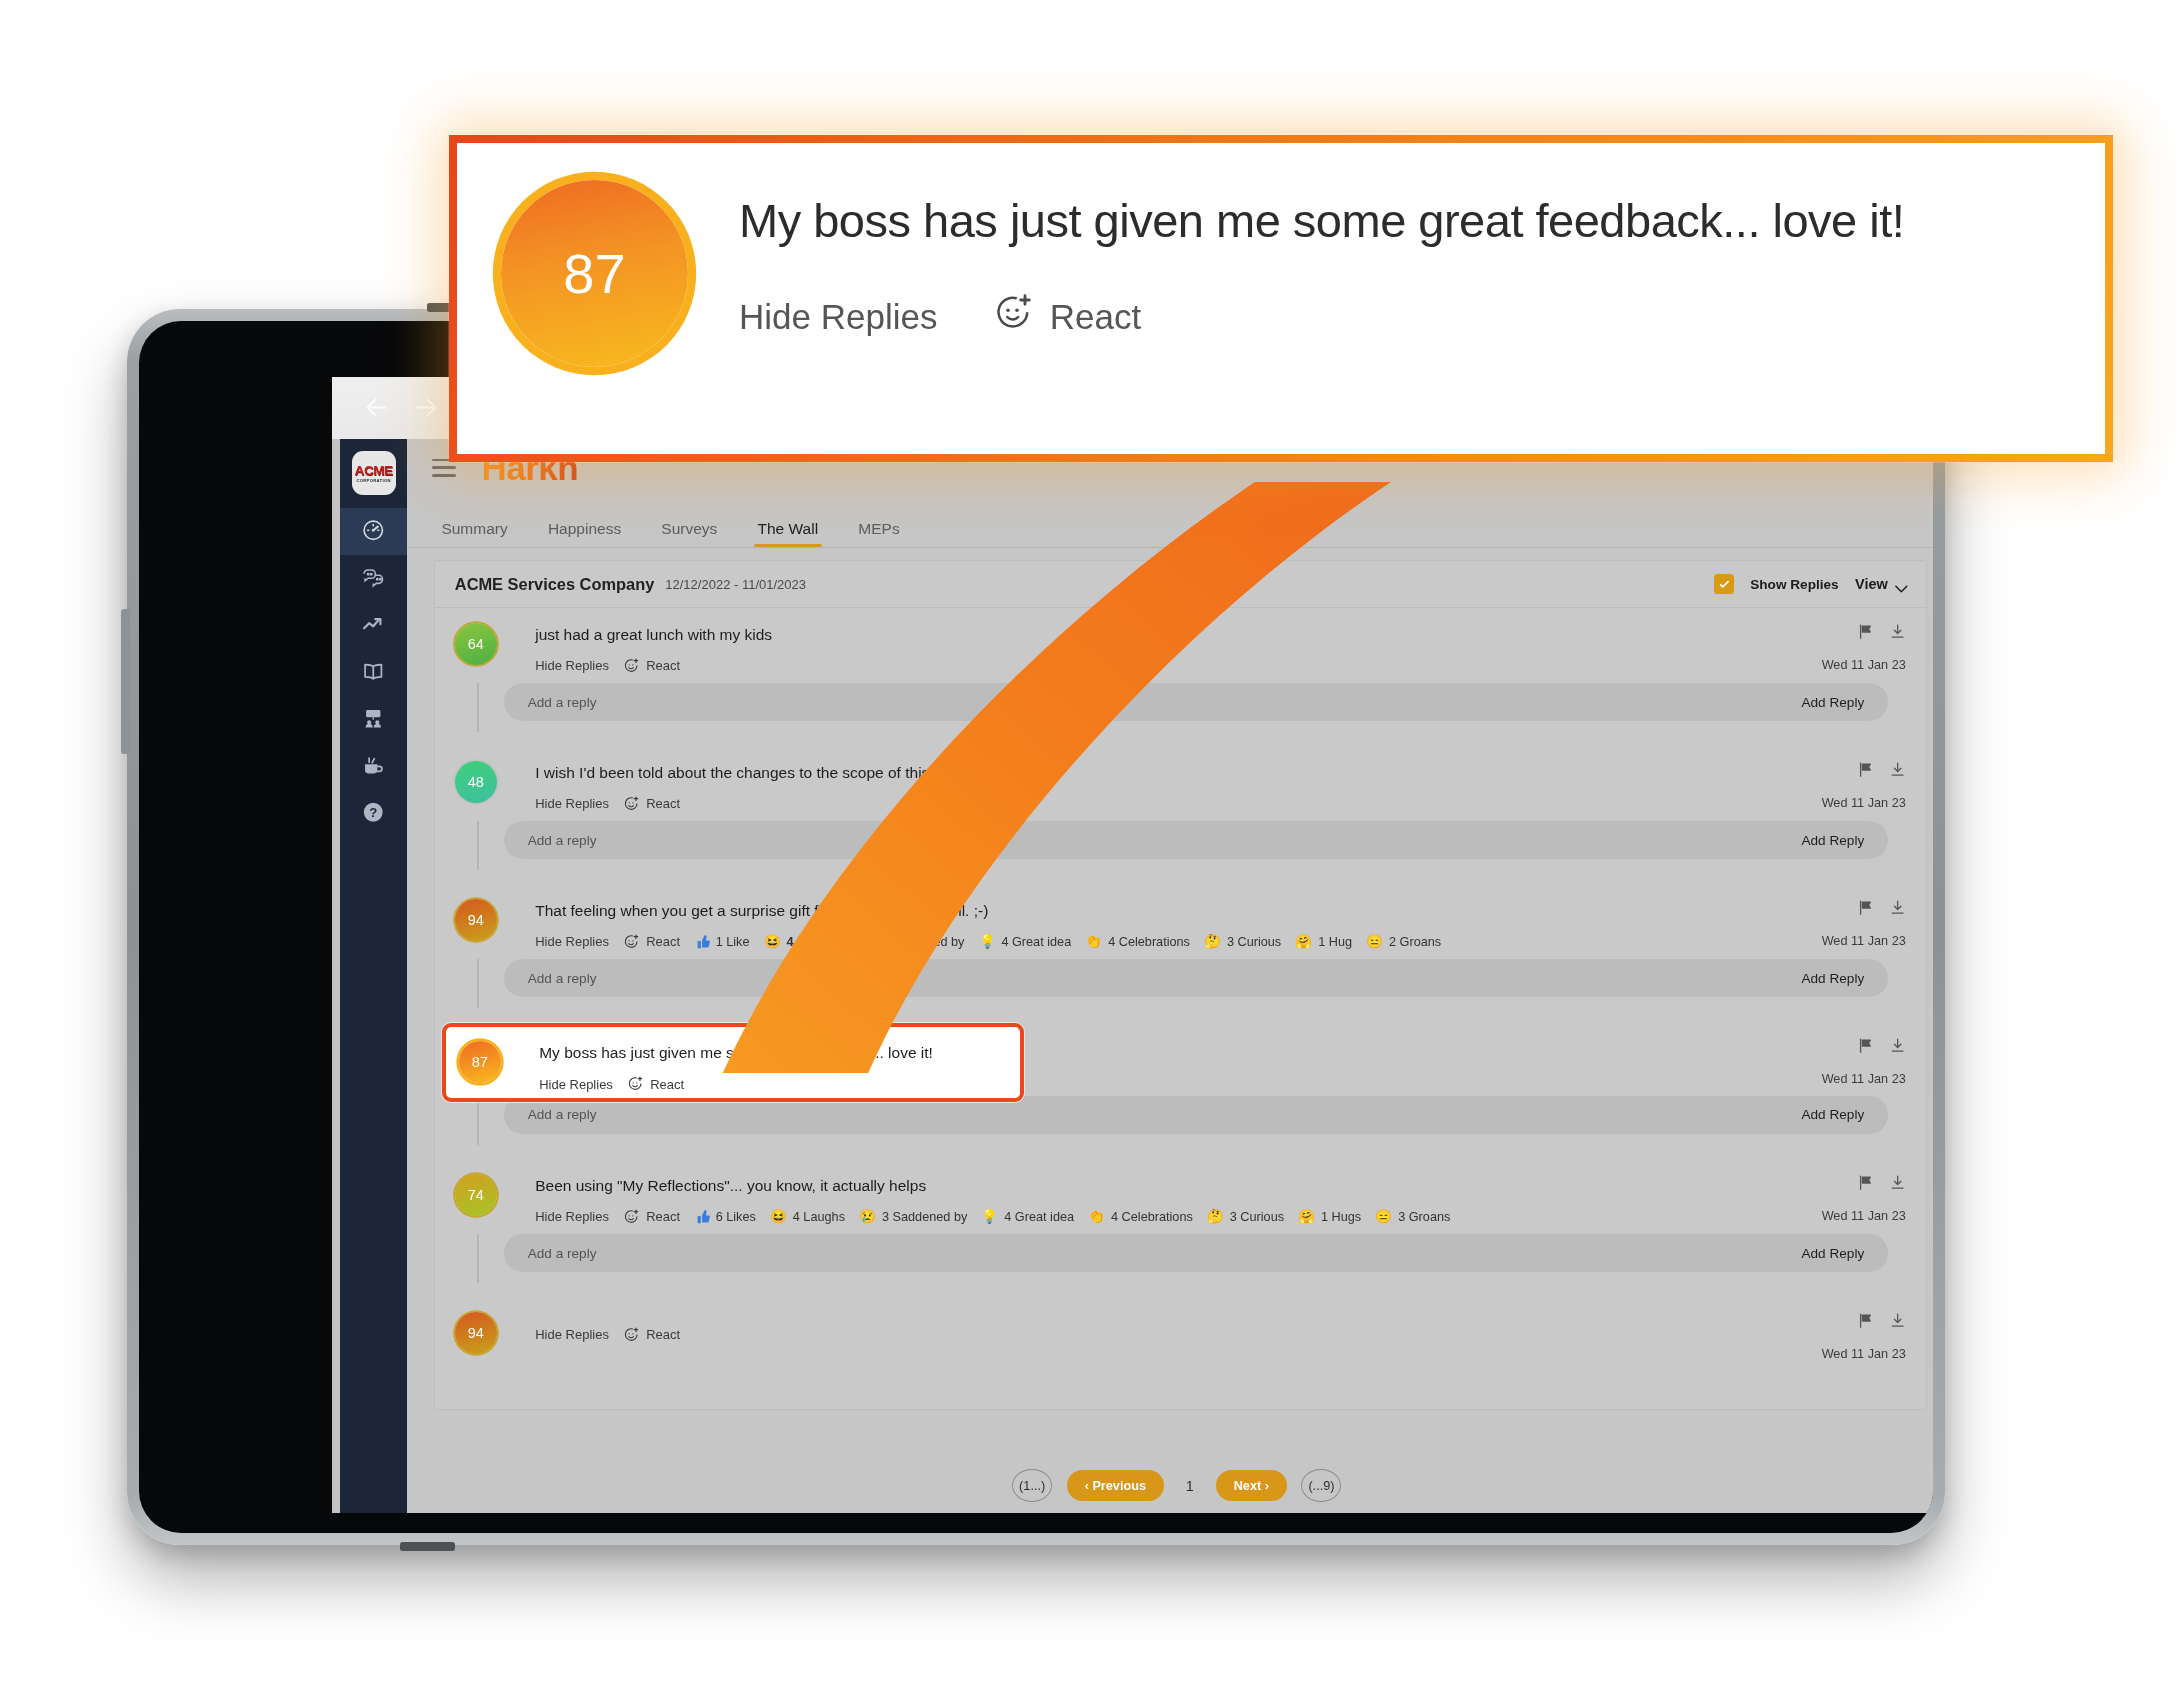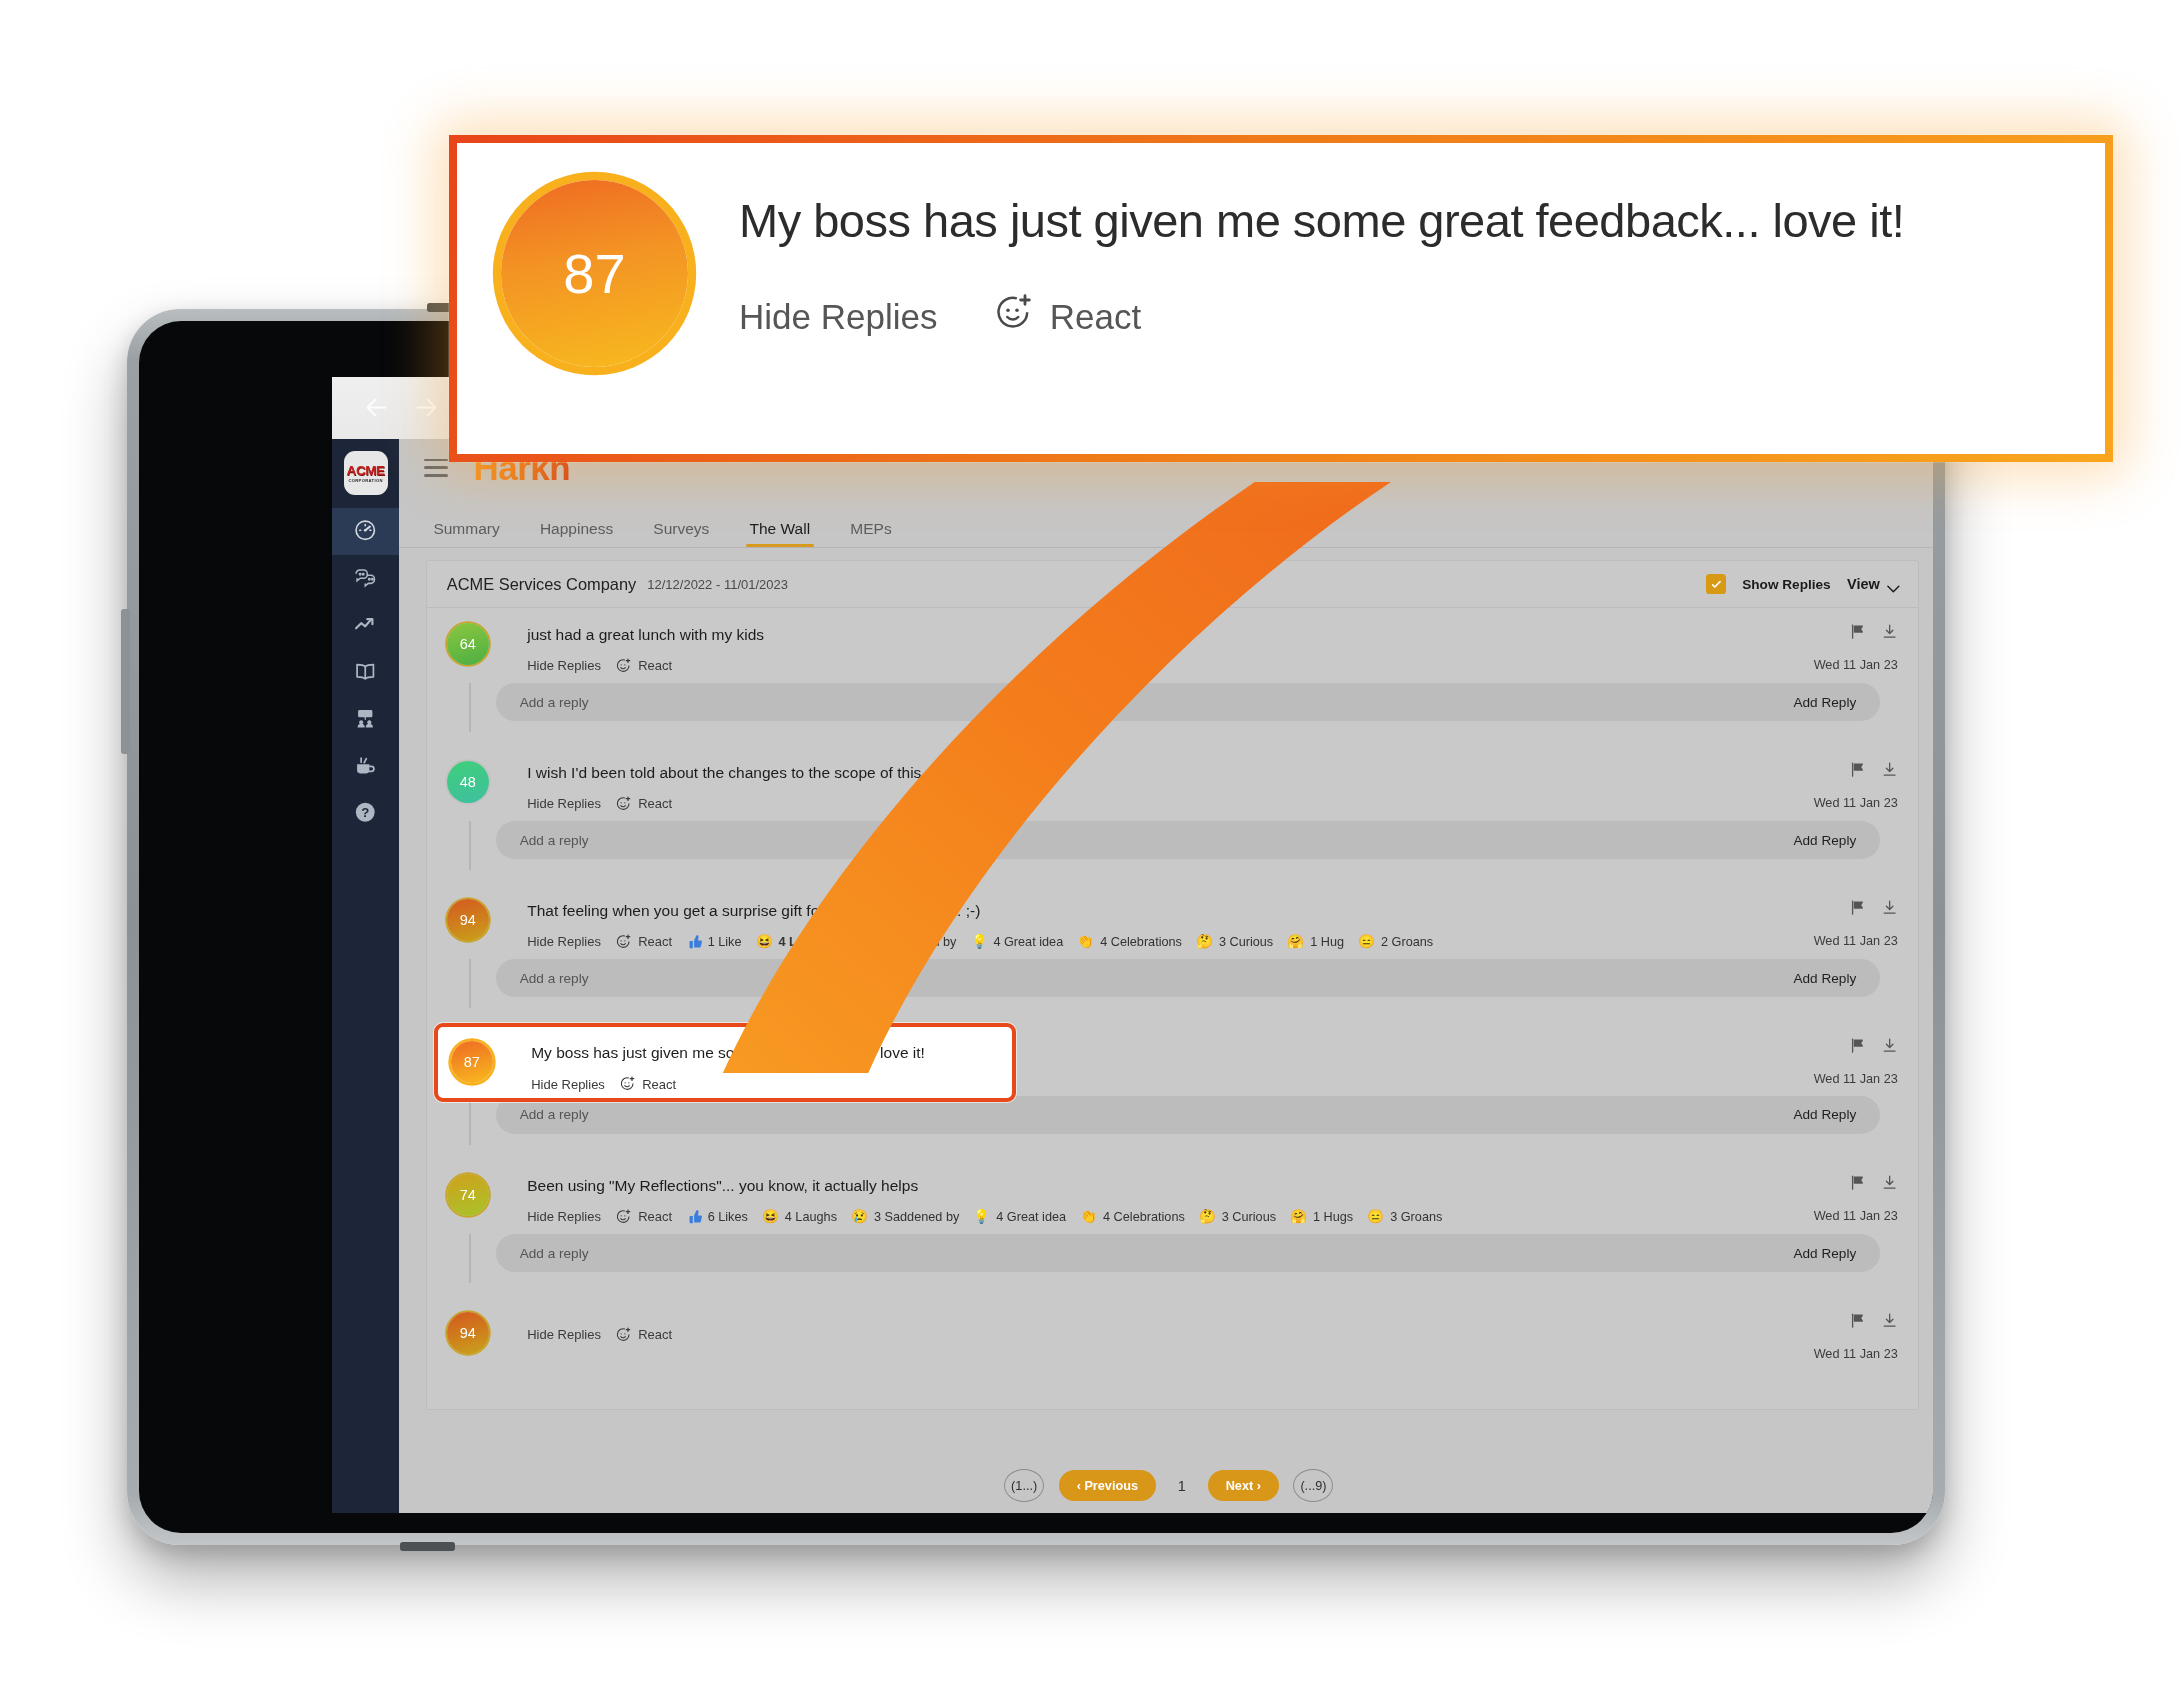--- a/index.html
+++ b/index.html
@@ -40,21 +40,21 @@
   }
   #browser-bar .navbtns { display: flex; align-items: center; gap: 23.6px; }
   .navglyph { width: 27px; height: 27px; opacity: .92; }
   .navglyph svg { display:block; width:100%; height:100%; }
   #urlpill {
     position: absolute; left: 460px; top: 14.5px; width: 473px; height: 34px;
     border-radius: 17.3px; background: #ffffff;
   }
 
   
-  #app { position: absolute; left: 0; top: 62px; width: 100%; height: 1075px; background: #000000; }
+  #app { position: absolute; left: 8px; top: 62px; width: 100%; height: 1075px; background: #000000; }
 
   
   #rail {
     position: absolute; left: 0; top: 0; width: 67px; height: 100%;
     background: #1d2639;
   }
   #rail-logo {
     position: absolute; left: 11.8px; top: 12.7px; width: 44px; height: 44px;
     border-radius: 11px; background: #e7e7e7;
     display: flex; align-items: center; justify-content: center; flex-direction: column;
@@ -102,21 +102,21 @@
     background: #d79a1d; border-radius: 1.8px;
   }
 
   
   #content { position: absolute; left: 67px; top: 109px; width: calc(100% - 67px); height: 966px; background: #c6c6c6; padding: 12.7px 20px 0 27px; }
   #card { width: 100%; height: 850px; background: #c9c9c9; border: 0.9px solid #bdbdbd; border-radius: 2.7px; overflow: hidden; position: relative;}
   #card-head {
     height: 47px; display: flex; align-items: center; padding: 0 18px 0 20px;
     border-bottom: 0.9px solid #bcbcbc;
   }
-  #org-name { font-size: 16.4px; color: #222; font-weight: 400; }
+  #org-name { font-size: 16.4px; color: #222; font-weight: 700; }
   #org-range { font-size: 13px; color: #4a4a4a; margin-left: 11px; }
   #head-right { margin-left: auto; display: flex; align-items: center; gap: 16.4px; }
   #chk {
     width: 20px; height: 20px; border-radius: 3.6px; background: #d89a14;
     display:flex; align-items:center; justify-content:center;
   }
   #chk svg { width: 12.7px; height: 12.7px; }
   #show-replies-label { font-size: 13.6px; font-weight: 700; color: #1b1b1b; }
   #view-btn { display:flex; align-items:center; gap:7.3px; font-size:14.5px; font-weight:700; color:#1b1b1b; }
   #view-btn .chev { width: 12.7px; height: 8.2px; }

